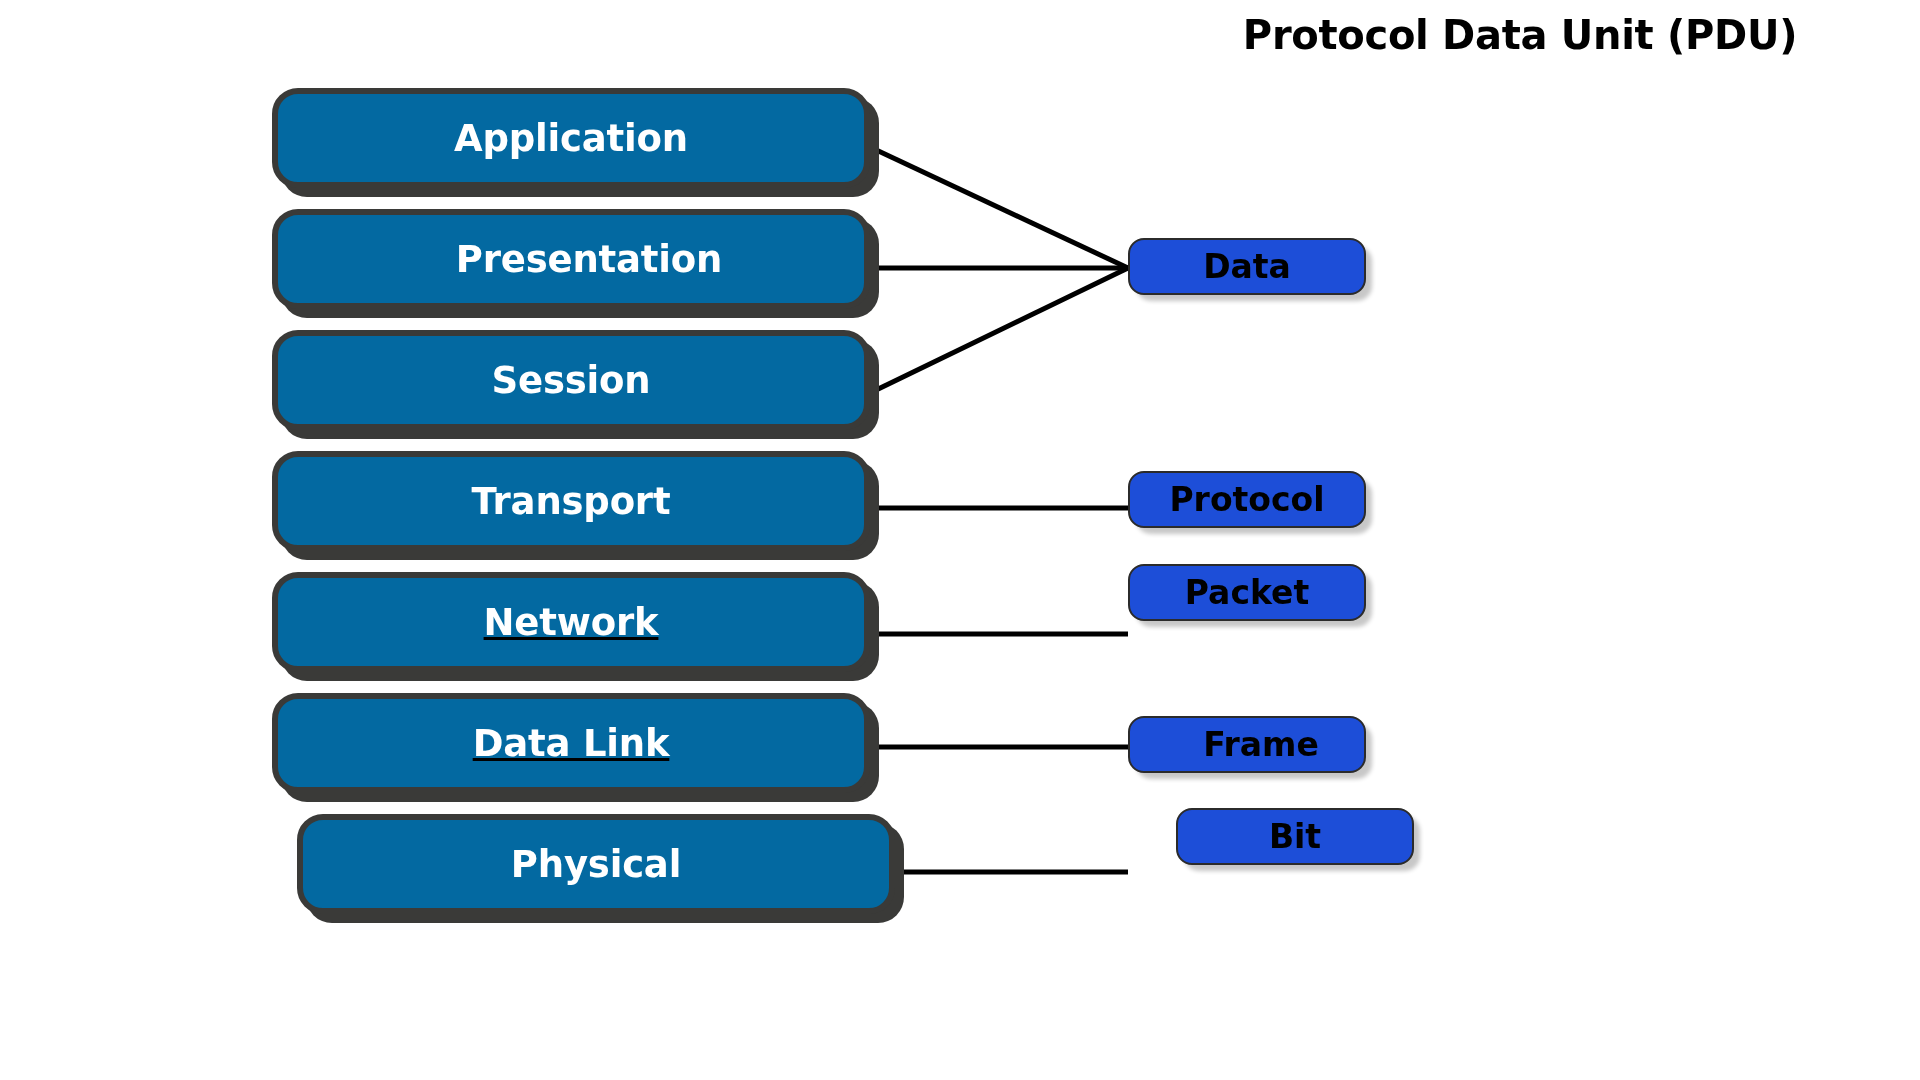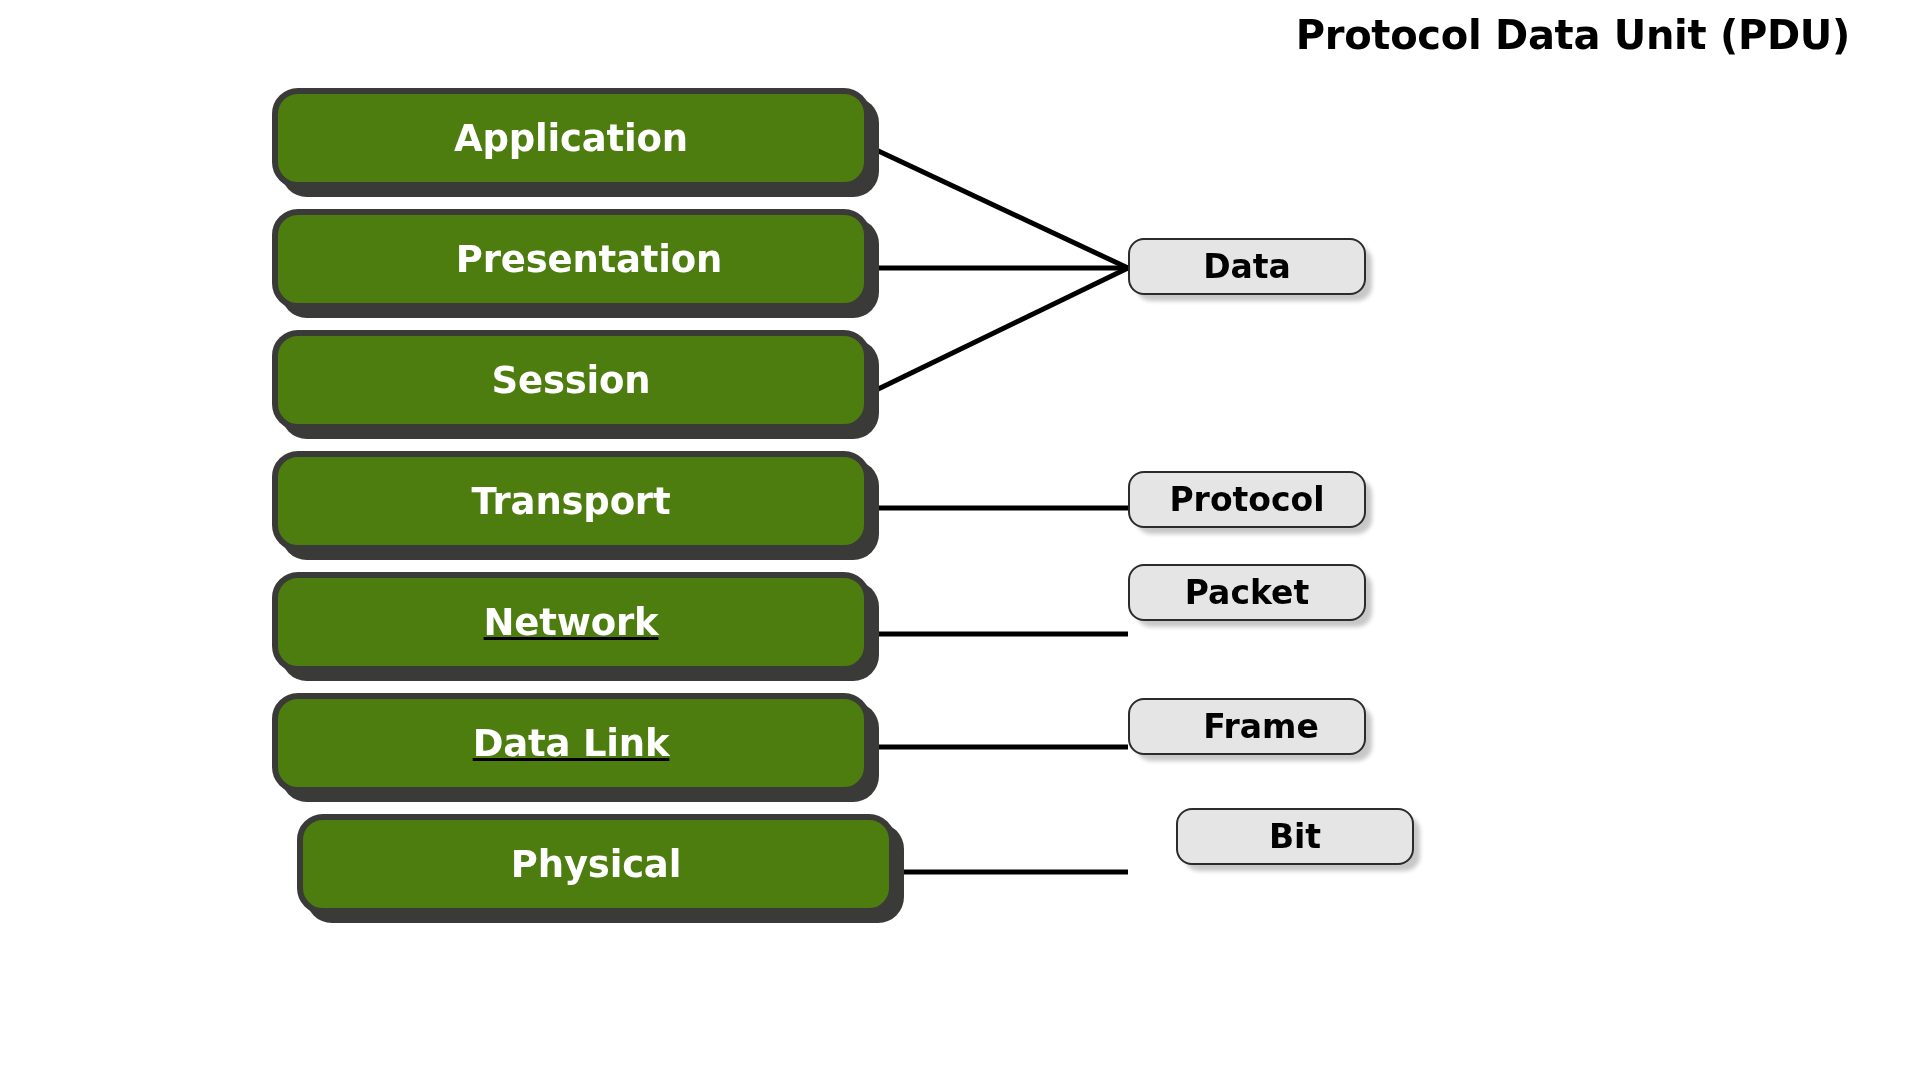--- a/index.html
+++ b/index.html
@@ -22,21 +22,21 @@
     width: 1920px;
     height: 1080px;
   }
 
   
   .pdu-title {
     position: absolute;
     left: 1190px;
     top: 12px;
     width: 660px;
-    text-align: right;
+    text-align: center;
     font-size: 40px;
     font-weight: bold;
     color: #000000;
     letter-spacing: -0.3px;
     white-space: nowrap;
   }
 
   
   #connectors {
     position: absolute;
@@ -52,21 +52,21 @@
     stroke-linecap: butt;
   }
 
   
   .layer-box {
     position: absolute;
     left: 272px;
     width: 598px;
     height: 100px;
     box-sizing: border-box;
-    background: #4d7c0f;
+    background: #0369a1;
     border: 6px solid #3a3a38;
     border-radius: 26px;
     box-shadow: 9px 9px 0 0 #3a3a38;
     display: flex;
     align-items: center;
     justify-content: center;
   }
   .layer-label {
     color: #ffffff;
     font-size: 37px;
@@ -76,21 +76,21 @@
     letter-spacing: -0.2px;
   }
 
   
   .pdu-box {
     position: absolute;
     left: 1128px;
     width: 238px;
     height: 57px;
     box-sizing: border-box;
-    background: #e5e5e5;
+    background: #1d4ed8;
     border: 2px solid #2b2b2b;
     border-radius: 16px;
     box-shadow: 7px 7px 4px -1px rgba(0,0,0,0.22);
     display: flex;
     align-items: center;
     justify-content: center;
     z-index: 5;
   }
   .pdu-label {
     color: #000000;
@@ -144,21 +144,21 @@
   <div id="pdu-stack">
       <div class="pdu-box" style="top: 238px;">
         <span class="pdu-label">Data</span>
       </div>
       <div class="pdu-box" style="top: 471px;">
         <span class="pdu-label">Protocol</span>
       </div>
       <div class="pdu-box" style="top: 564px;">
         <span class="pdu-label">Packet</span>
       </div>
-      <div class="pdu-box" style="top: 698px; padding-left: 28px;">
+      <div class="pdu-box" style="top: 716px; padding-left: 28px;">
         <span class="pdu-label">Frame</span>
       </div>
       <div class="pdu-box" style="top: 808px; margin-left: 48px;">
         <span class="pdu-label">Bit</span>
       </div>
     </div>
 
 </div>
 
 </body></html>

